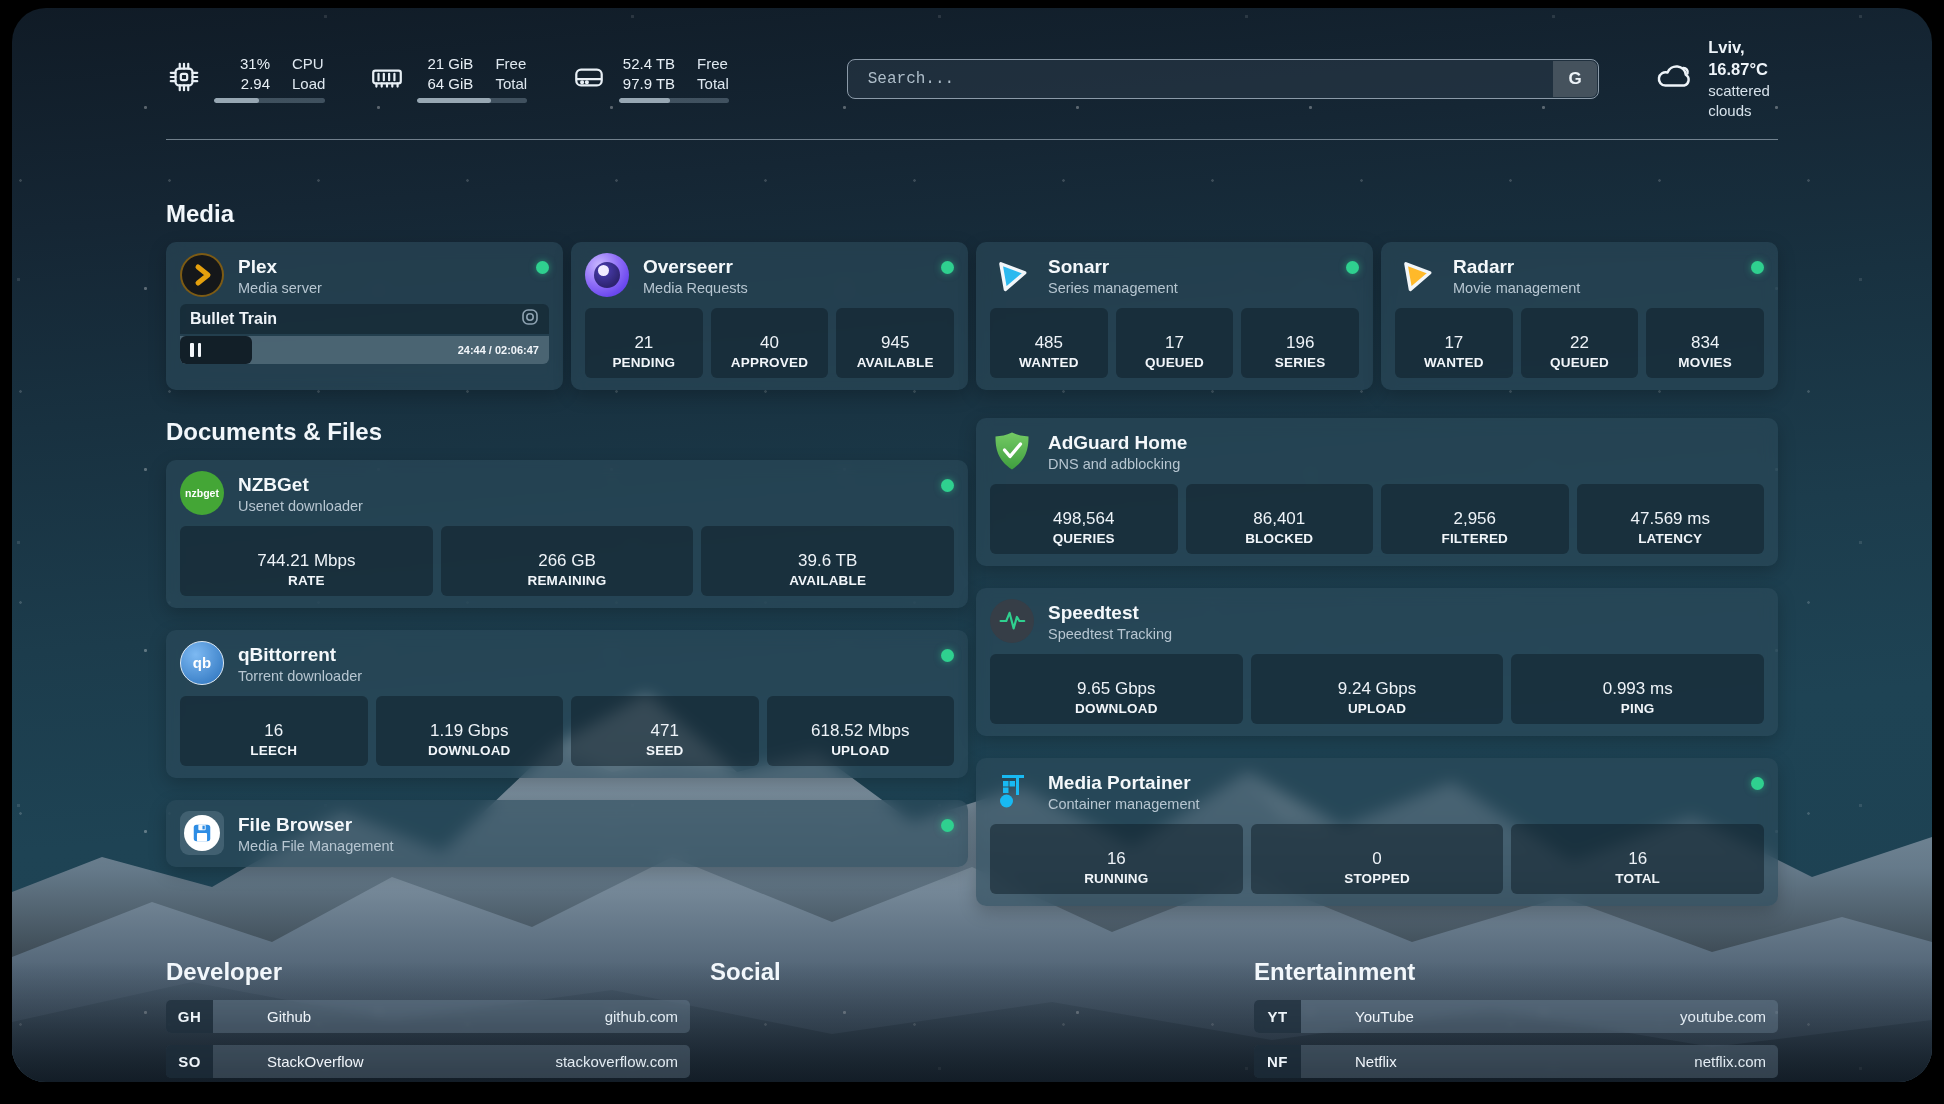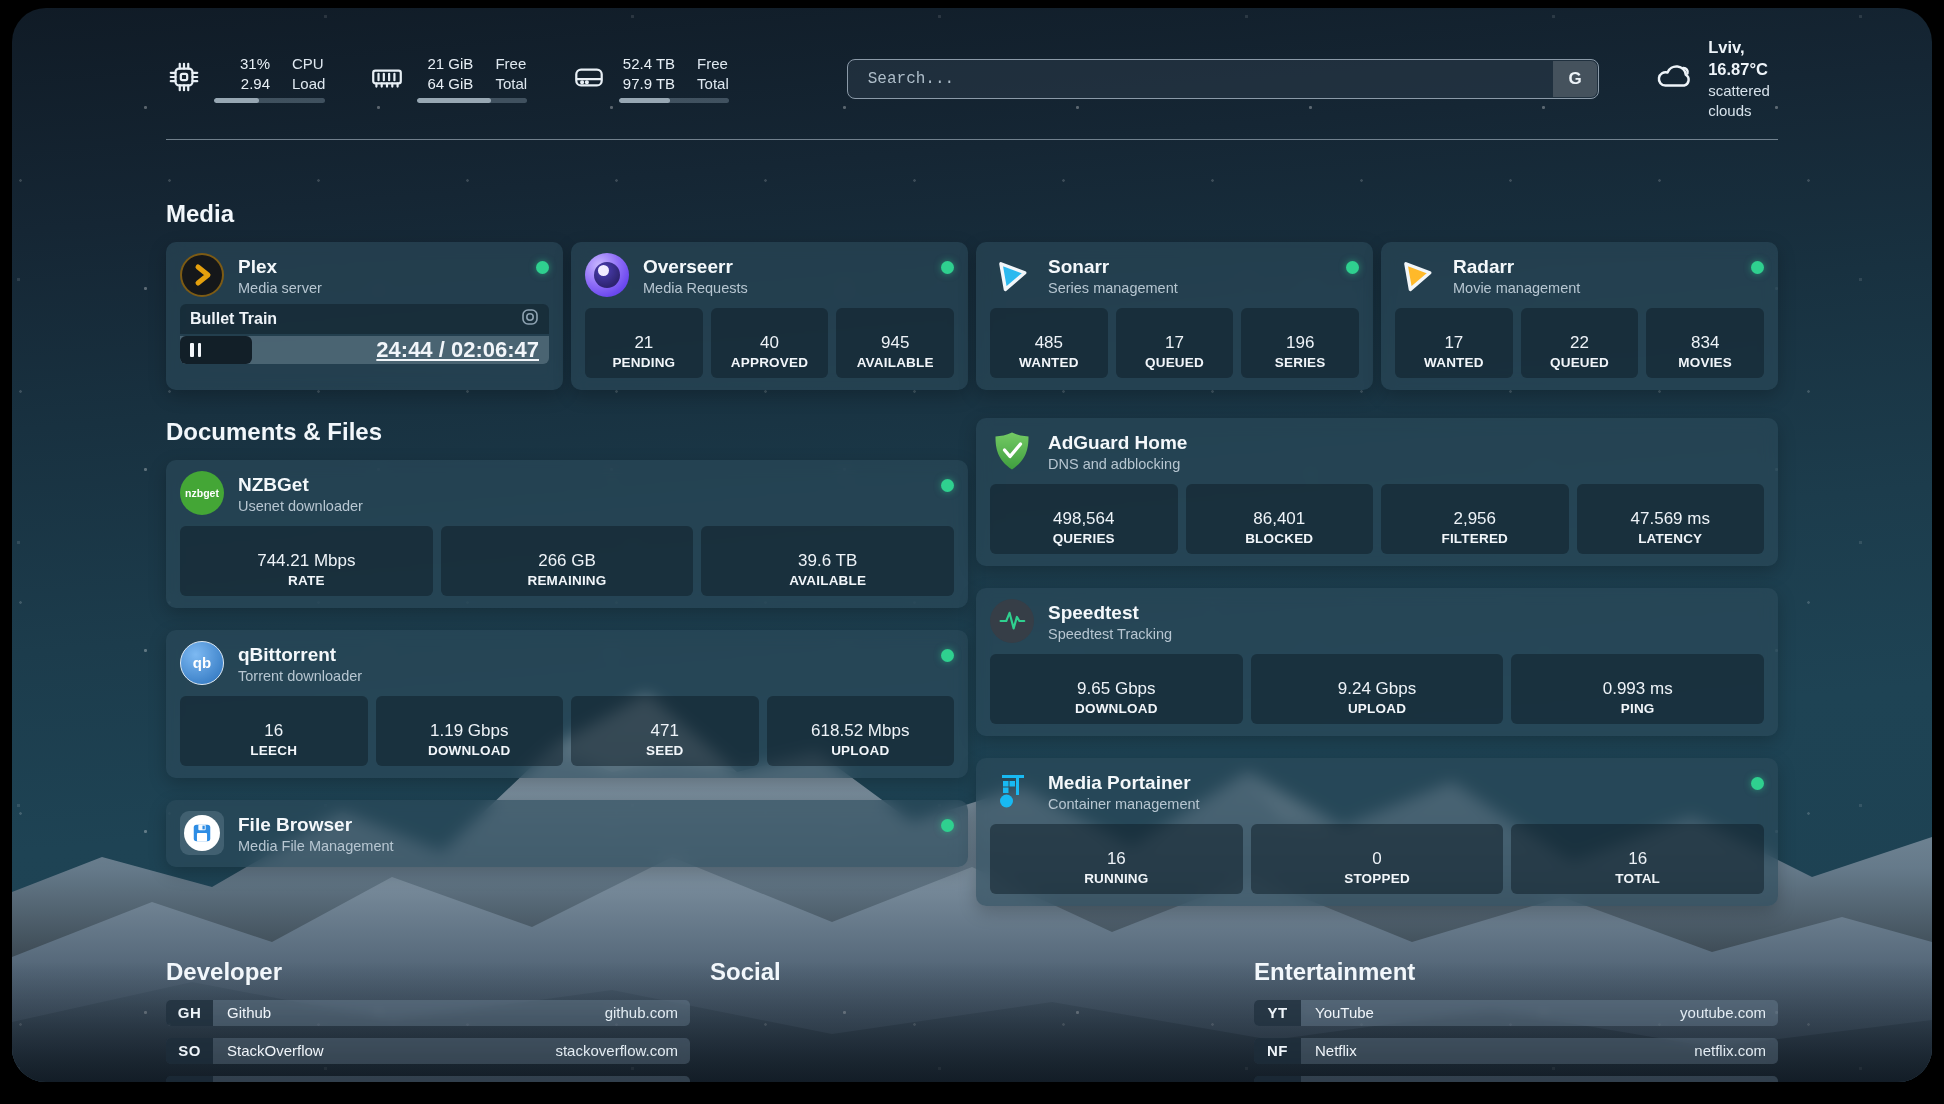--- a/index.html
+++ b/index.html
@@ -84,41 +84,41 @@
   .np-title{margin-top:7px;height:30px;background:rgba(10,23,32,.42);border-radius:6px 6px 0 0;
     display:flex;align-items:center;padding:0 10px;gap:8px;}
   .np-title-text{font-size:16px;font-weight:600;color:#eef3f8;flex:1;}
   .np-bar{margin-top:2px;height:28px;background:rgba(185,205,218,.26);border-radius:0 0 6px 6px;
     position:relative;overflow:hidden;}
   .np-fill{position:absolute;left:0;top:0;bottom:0;background:rgba(14,25,35,.92);border-radius:6px;
     display:flex;align-items:center;padding-left:10px;box-sizing:border-box;}
   .pause-btn{width:14px;height:14px;display:flex;gap:4px;align-items:center;cursor:pointer;}
   .pause-btn i{display:block;width:3.5px;height:14px;background:#f2f6fa;border-radius:1px;}
   .np-time{position:absolute;right:10px;top:0;bottom:0;display:flex;align-items:center;
-    font-size:22px;font-weight:600;color:#f2f6fa;text-decoration:underline;}
+    font-size:11px;font-weight:600;color:#f2f6fa;}
 
   
   .logo-circle{width:44px;height:44px;border-radius:50%;display:flex;align-items:center;justify-content:center;}
   .plex-circle{background:#15171a;border:2px solid rgba(229,160,13,.5);box-sizing:border-box;}
   .overseerr-circle{background:radial-gradient(circle at 32% 28%,#c9b8ff 0%,#8f6ef7 45%,#6a47ee 75%,#5936d8 100%);position:relative;overflow:hidden;}
   .overseerr-inner{width:26px;height:26px;border-radius:50%;background:radial-gradient(circle at 38% 32%,#4d3fb5,#2d2470 70%);position:relative;}
   .overseerr-glint{position:absolute;width:11px;height:11px;border-radius:50%;background:#f1ecff;left:4px;top:3px;}
   .nzbget-circle{background:#44a636;}
   .nzbget-text{color:#fff;font-size:10.5px;font-weight:700;}
   .qb-circle{background:radial-gradient(circle at 35% 30%,#7db9f2,#3d82c9 75%,#2e6cae);border:1.5px solid #dce9f5;box-sizing:border-box;}
   .qb-text{color:#fff;font-size:15px;font-weight:700;}
   .speedtest-circle{background:#363e47;}
   .fb-tile{width:44px;height:44px;border-radius:9px;background:rgba(210,228,240,.16);display:flex;align-items:center;justify-content:center;}
   .fb-circle{width:36px;height:36px;border-radius:50%;background:#fff;display:flex;align-items:center;justify-content:center;}
 
   
   .links{display:grid;grid-template-columns:1fr 1fr 1fr;gap:20px;margin-top:52px;}
   .link-rows{display:flex;flex-direction:column;gap:12px;}
-  .link-row{height:26px;border-radius:5px;background:rgba(158,188,208,.22);display:flex;align-items:center;
-    overflow:hidden;cursor:pointer;-webkit-backdrop-filter:blur(5px);backdrop-filter:blur(5px);}
+  .link-row{height:33px;border-radius:5px;background:rgba(158,188,208,.22);display:flex;align-items:center;
+    overflow:hidden;cursor:pointer;-webkit-backdrop-filter:blur(5px);backdrop-filter:blur(5px);gap:40px;}
   .link-abbr{width:47px;align-self:stretch;background:rgba(11,24,36,.58);display:flex;align-items:center;justify-content:center;
     font-size:15px;font-weight:600;color:#eef4f9;letter-spacing:.4px;flex:0 0 auto;}
   .link-label{margin-left:14px;font-size:15px;color:#f0f5fa;}
   .link-url{margin-left:auto;margin-right:12px;font-size:15px;color:#e2ebf2;}
 </style>
 </head>
 <body>
 
 <div class="window">
 

